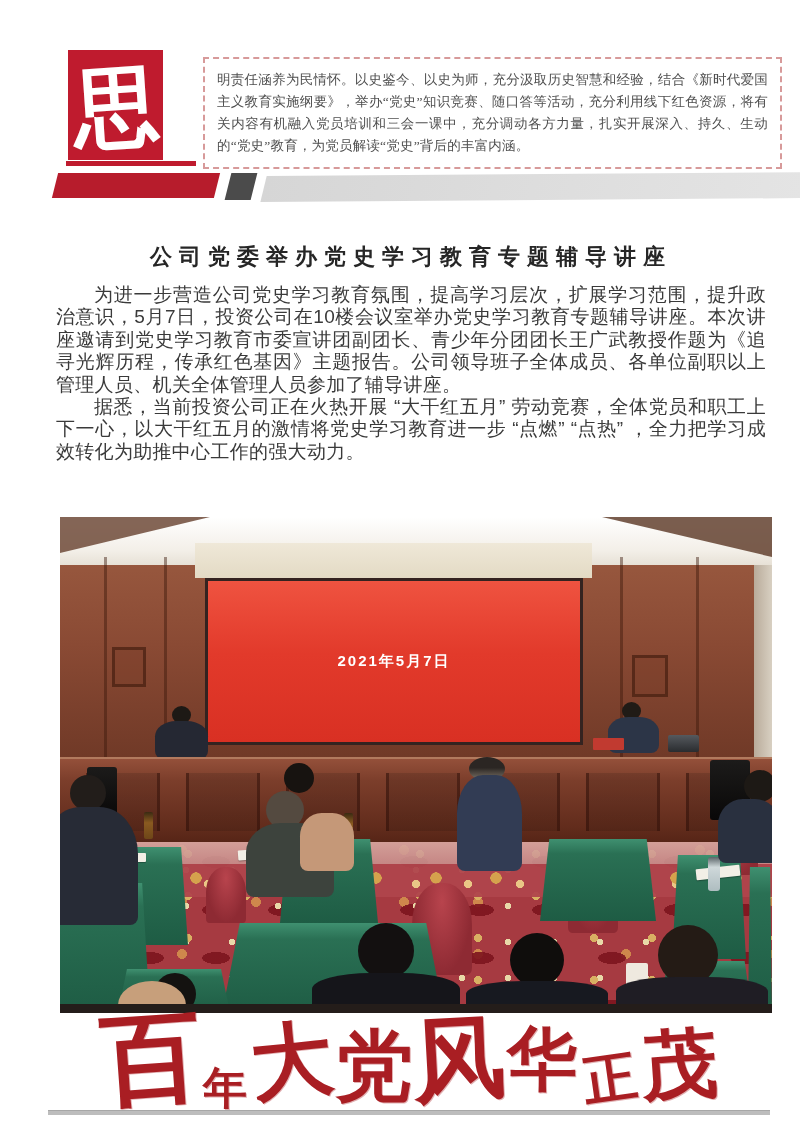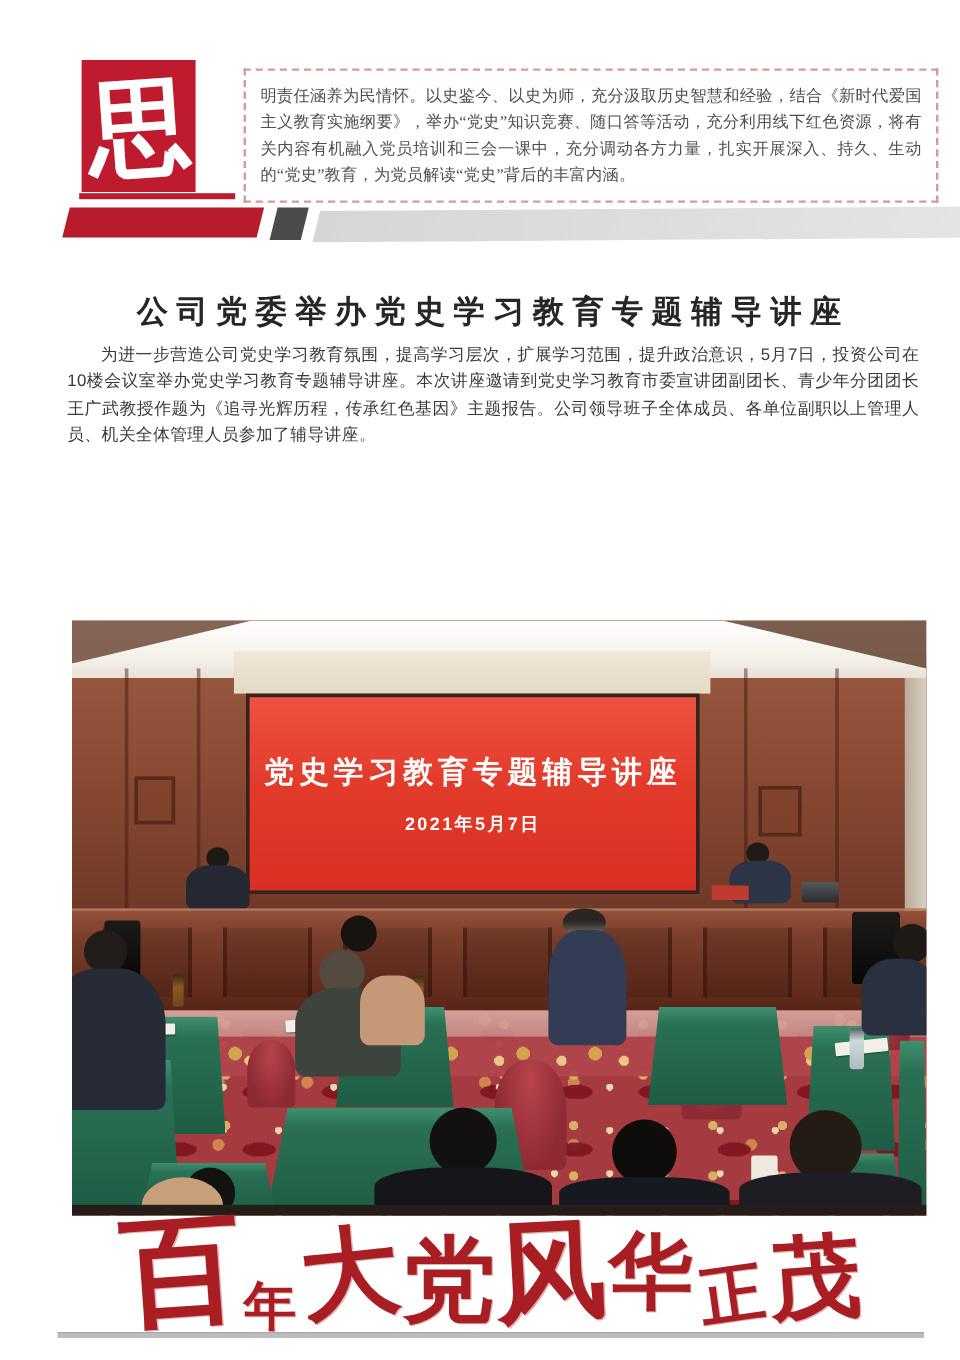--- a/index.html
+++ b/index.html
@@ -19,23 +19,23 @@
               line-height:22px;color:#4f4f4f;text-align:justify;letter-spacing:0.2px;}
 
   
   .band-red{left:55px;top:173px;width:162px;height:25px;background:#b71c2c;transform:skewX(-14deg);}
   .band-dark{left:228px;top:173px;width:26px;height:27px;background:#4b4b4b;transform:skewX(-14deg);}
   .band-gray{left:264px;top:174px;width:540px;height:26px;
              background:linear-gradient(90deg,#d6d6d6,#e4e4e4);
              transform:skewX(-14deg) rotate(-0.4deg);}
 
   
-  .title{left:56px;top:220px;width:710px;text-align:center;font-size:26px;font-weight:700;
+  .title{left:56px;top:220px;width:710px;text-align:center;font-size:22px;font-weight:700;
          color:#262626;letter-spacing:7px;line-height:44px;}
-  .bodycopy{left:56px;top:284px;width:710px;font-size:14px;line-height:22.4px;
+  .bodycopy{left:56px;top:284px;width:710px;font-size:19px;line-height:22.4px;
             color:#3a3a3a;text-align:justify;letter-spacing:0.3px;}
   .bodycopy p{margin:0;text-indent:2em;}
 
   
   .photo{left:60px;top:517px;width:712px;height:496px;overflow:hidden;background:#8a4a34;
          box-shadow:inset 0 0 40px rgba(40,15,8,0.25);}
   .ph-ceiling{left:0;top:0;width:712px;height:48px;
               background:linear-gradient(180deg,#ffffff 0%,#f3efe8 70%,#e7e1d6 100%);}
   .ph-wedge-l{left:0;top:0;width:150px;height:36px;background:#6e4a38;
               clip-path:polygon(0 0,150px 0,0 36px);opacity:.85;}
@@ -118,41 +118,41 @@
   <div class="intro-text">明责任涵养为民情怀。以史鉴今、以史为师，充分汲取历史智慧和经验，结合《新时代爱国主义教育实施纲要》，举办“党史”知识竞赛、随口答等活动，充分利用线下红色资源，将有关内容有机融入党员培训和三会一课中，充分调动各方力量，扎实开展深入、持久、生动的“党史”教育，为党员解读“党史”背后的丰富内涵。</div>
 </div>
 
 <div class="abs band-red"></div>
 <div class="abs band-dark"></div>
 <div class="abs band-gray"></div>
 
 <h1 class="abs title">公司党委举办党史学习教育专题辅导讲座</h1>
 <div class="abs bodycopy">
   <p>为进一步营造公司党史学习教育氛围，提高学习层次，扩展学习范围，提升政治意识，5月7日，投资公司在10楼会议室举办党史学习教育专题辅导讲座。本次讲座邀请到党史学习教育市委宣讲团副团长、青少年分团团长王广武教授作题为《追寻光辉历程，传承红色基因》主题报告。公司领导班子全体成员、各单位副职以上管理人员、机关全体管理人员参加了辅导讲座。</p>
+  <p>据悉，当前投资公司正在火热开展 “大干红五月” 劳动竞赛，全体党员和职工上下一心，以大干红五月的激情将党史学习教育进一步 “点燃” “点热” ，全力把学习成效转化为助推中心工作的强大动力。</p>
 </div>
 
 <div class="abs photo">
   <div class="abs ph-wall"></div>
   <div class="abs ph-window"></div>
   <div class="abs ph-ceiling"></div>
   <div class="abs ph-wedge-l"></div>
   <div class="abs ph-wedge-r"></div>
 
   <div class="abs ph-wall-line" style="left:44px;top:40px;width:3px;height:200px;"></div>
   <div class="abs ph-wall-line" style="left:104px;top:40px;width:3px;height:200px;"></div>
   <div class="abs ph-wall-line" style="left:560px;top:40px;width:3px;height:200px;"></div>
   <div class="abs ph-wall-line" style="left:636px;top:40px;width:3px;height:200px;"></div>
   <div class="abs ph-panel" style="left:52px;top:130px;width:28px;height:34px;"></div>
   <div class="abs ph-panel" style="left:572px;top:138px;width:30px;height:36px;"></div>
 
   <div class="abs ph-band"></div>
 
   <div class="abs ph-screen">
     <div class="ph-screen-face">
-      <div class="scr2">党史学习教育专题辅导讲座</div>
       <div class="scr3">2021年5月7日</div>
     </div>
   </div>
 
   <div class="abs hd" style="left:112px;top:189px;width:19px;height:18px;background:#1d1915;"></div>
   <div class="abs sh" style="left:95px;top:204px;width:53px;height:38px;background:#252833;"></div>
   <div class="abs hd" style="left:562px;top:185px;width:19px;height:18px;background:#201b16;"></div>
   <div class="abs sh" style="left:548px;top:200px;width:51px;height:36px;background:#2c3547;"></div>
   <div class="abs" style="left:608px;top:218px;width:31px;height:17px;background:linear-gradient(180deg,#55595e,#2a2c2f);border-radius:2px;"></div>
   <div class="abs" style="left:533px;top:221px;width:31px;height:12px;background:#c13a30;border-radius:1px;"></div>

